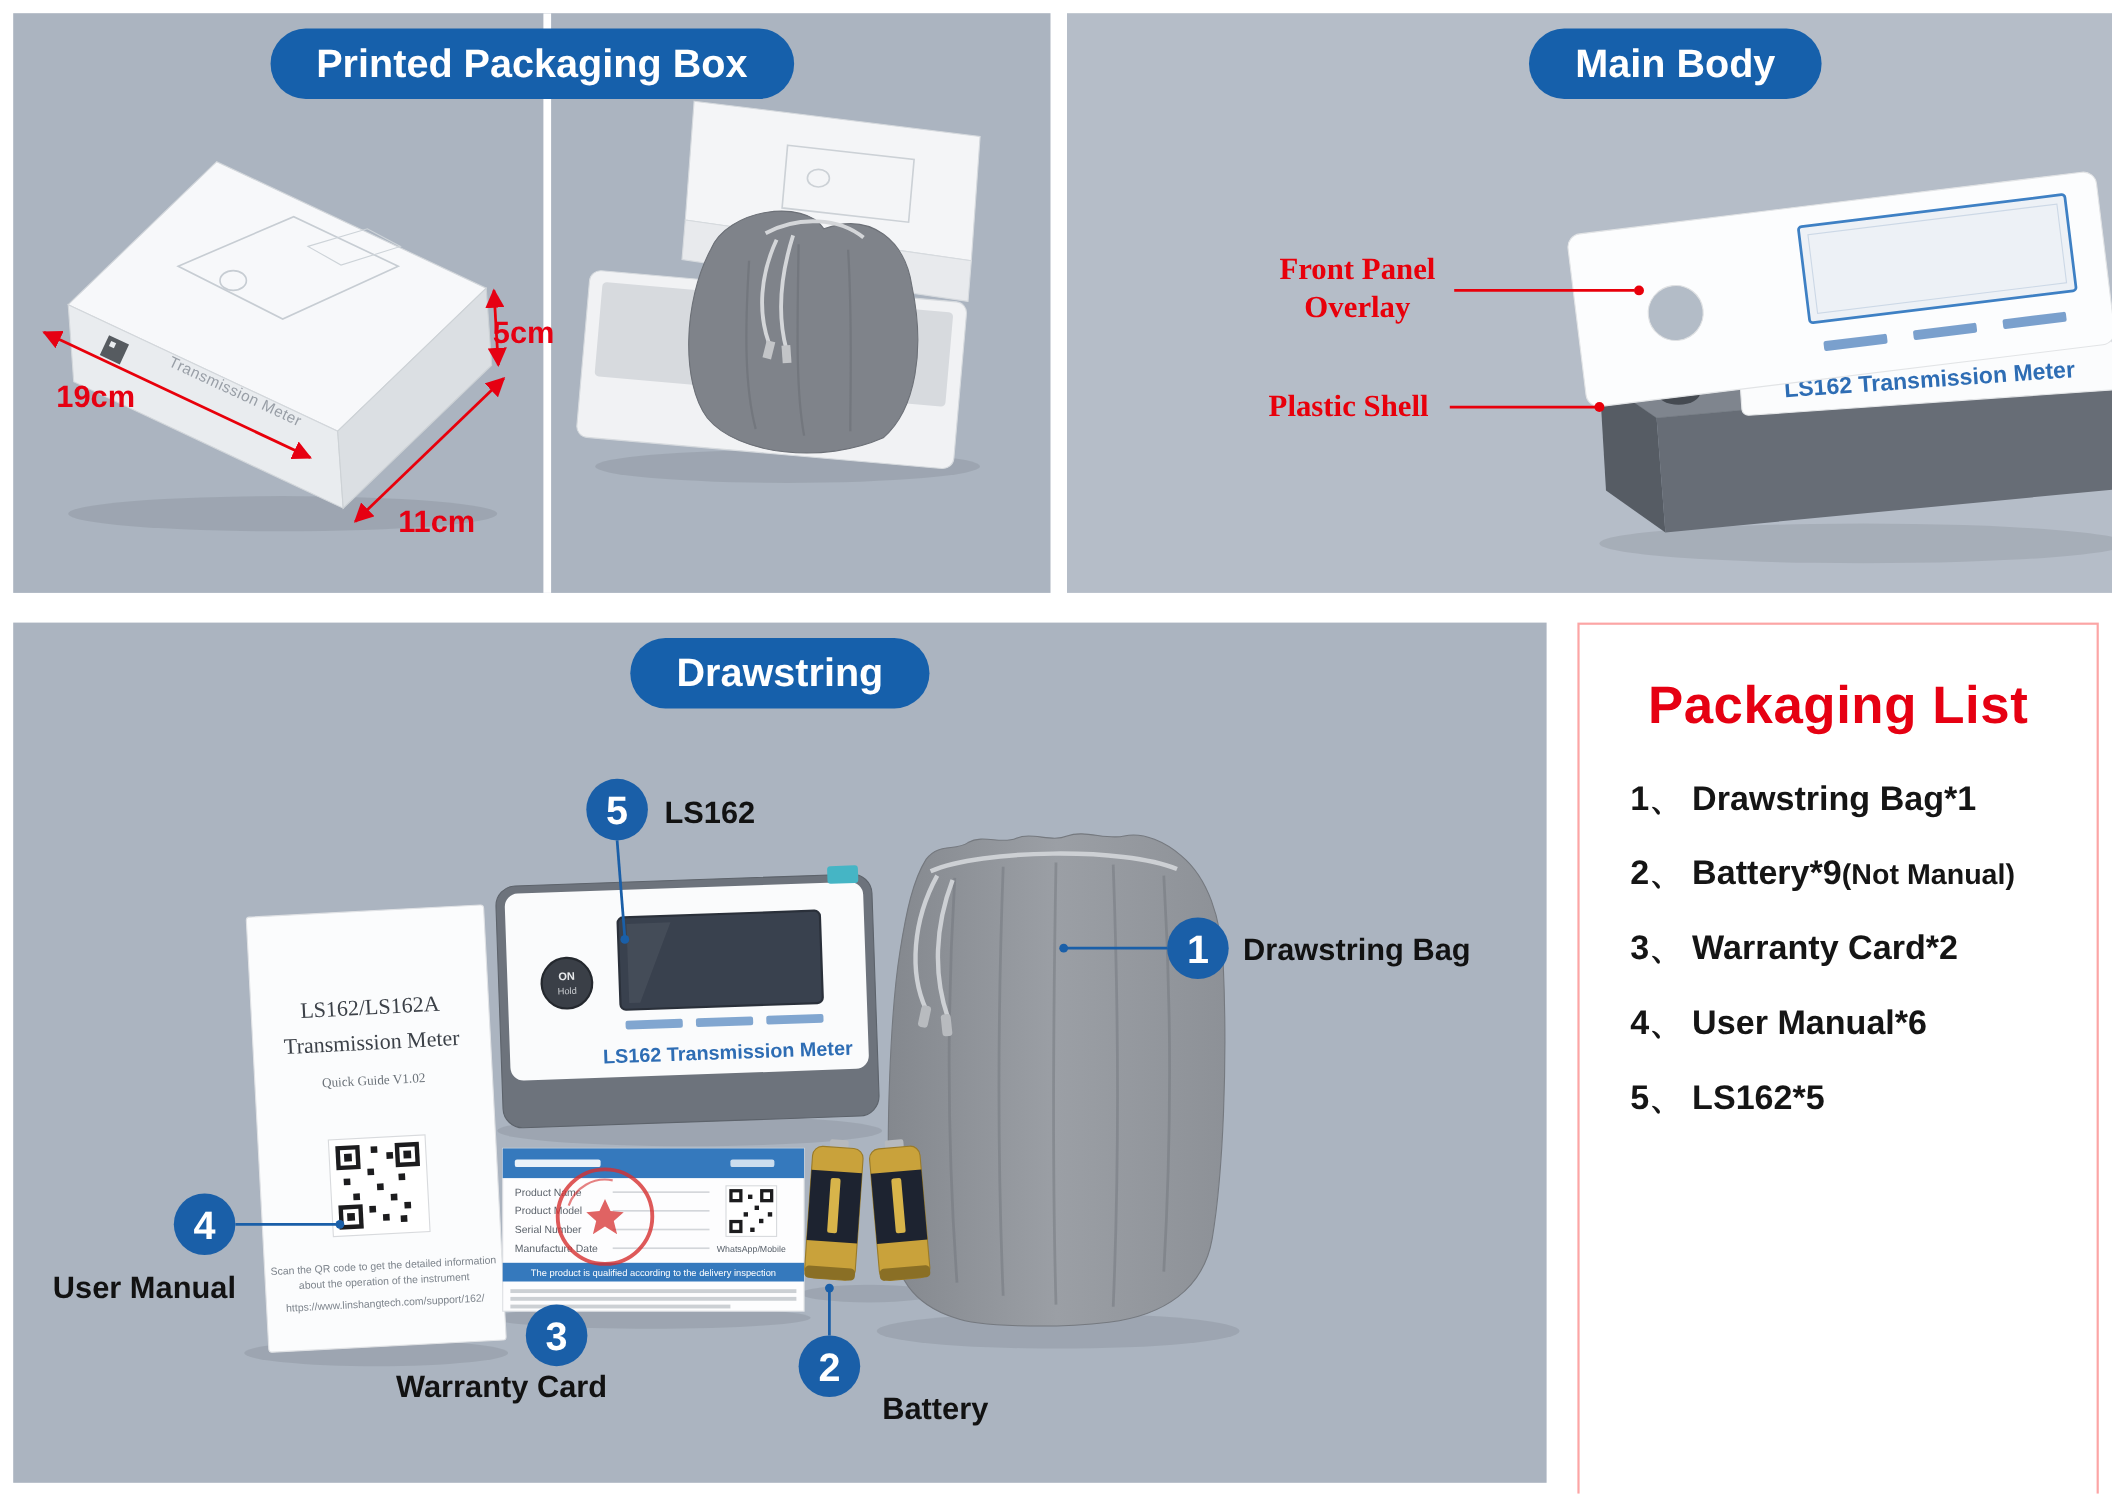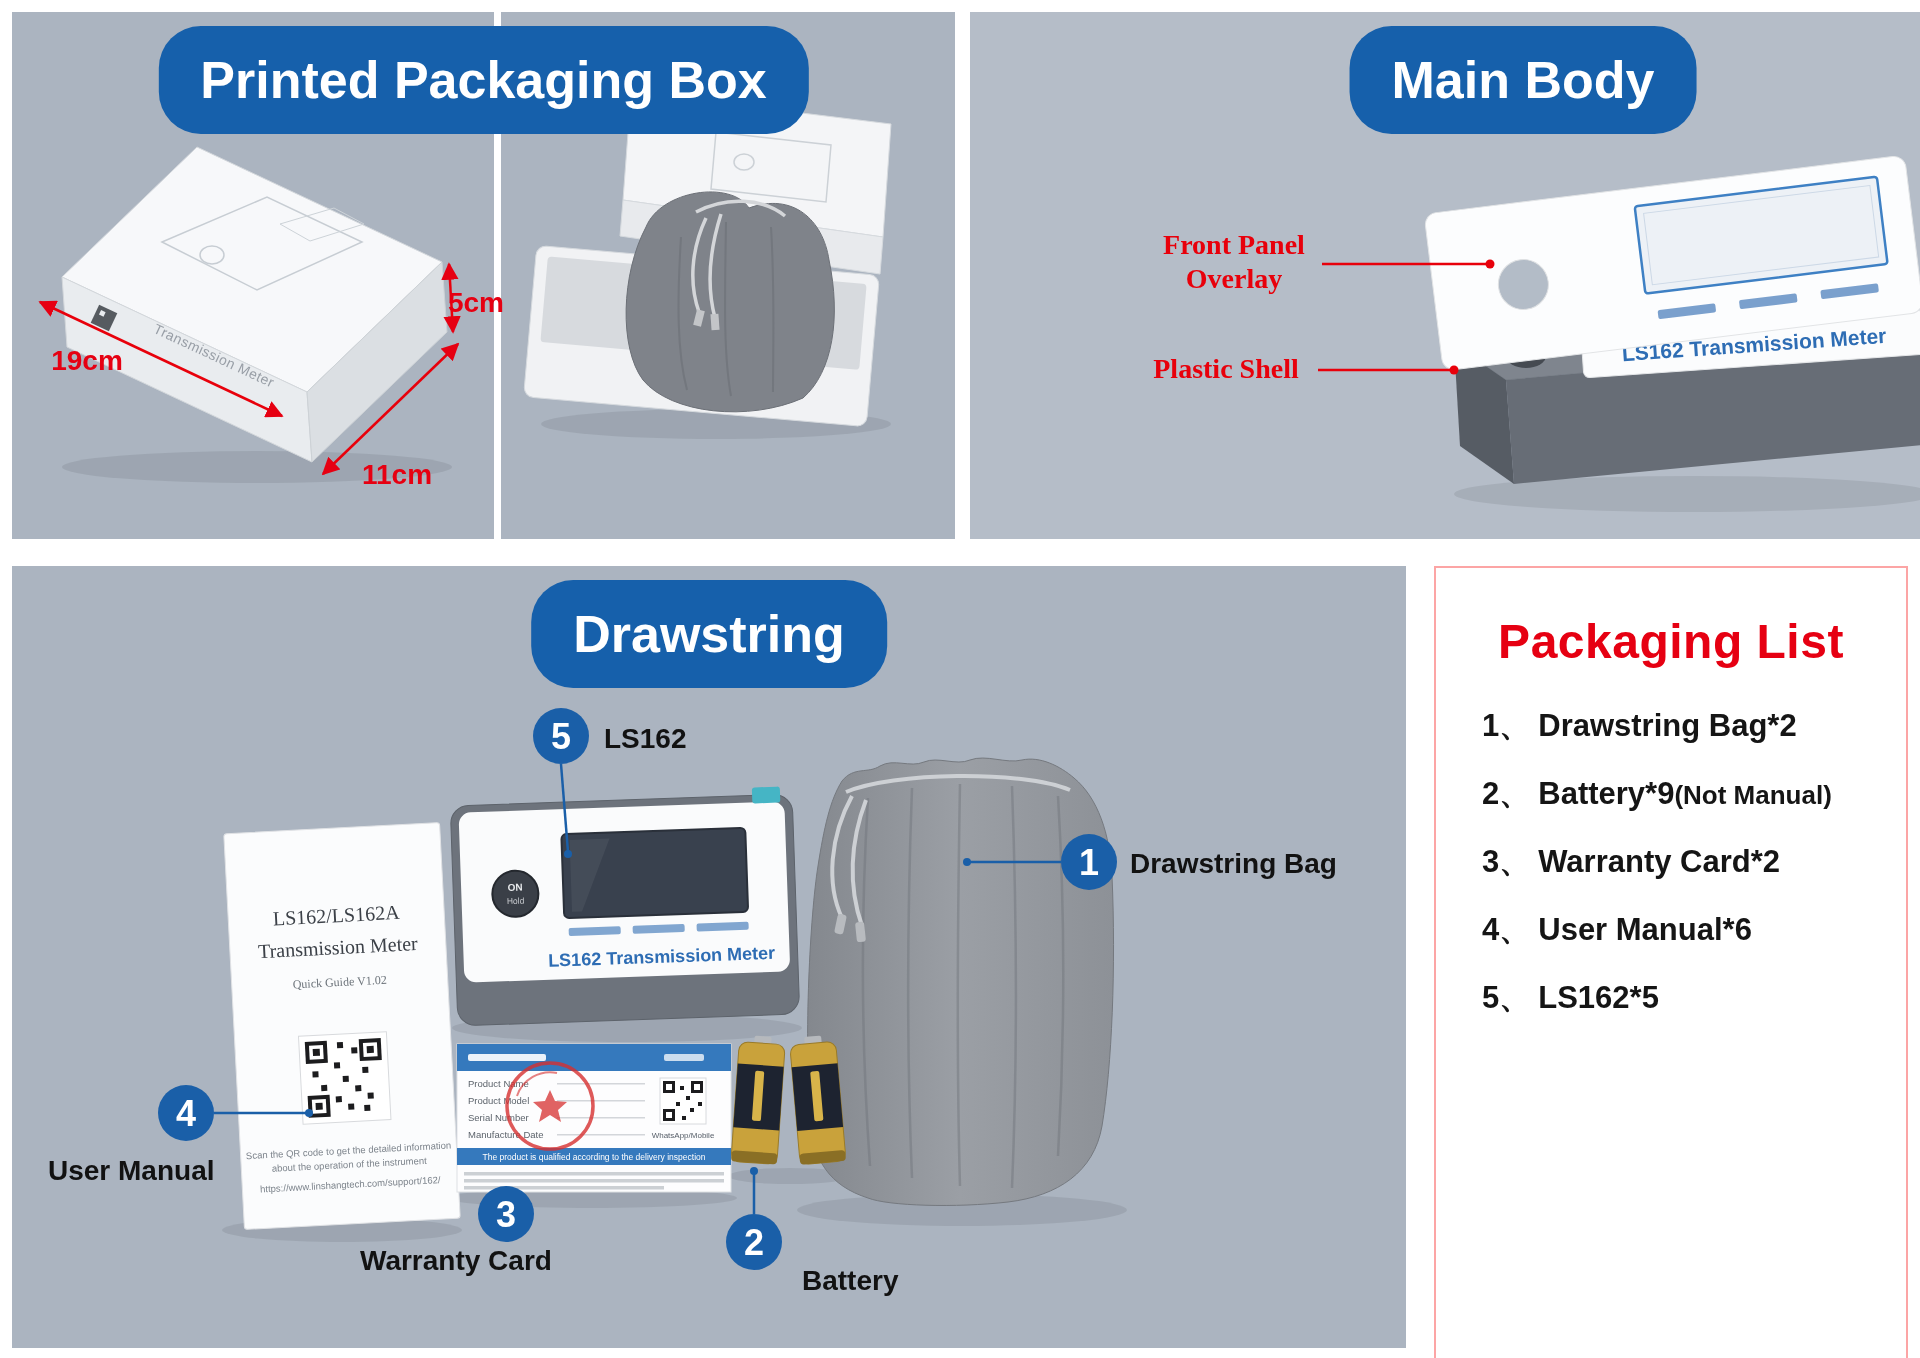--- a/index.html
+++ b/index.html
@@ -5,22 +5,22 @@
   * { margin:0; padding:0; box-sizing:border-box; }
   html,body { background:#ffffff; font-family:"Liberation Sans",sans-serif; }
   #canvas { position:relative; width:1920px; height:1358px; background:#fff; overflow:hidden; }
   .panel { position:absolute; }
   #panel-box  { left:12px;  top:12px;  width:943px;  height:527px; background:#abb4c0; }
   #panel-main { left:970px; top:12px;  width:1106px;  height:527px; background:#b5bdc8; }
   #panel-acc  { left:12px;  top:566px; width:1394px; height:782px; background:#abb4c0; }
   #panel-list { left:1434px;top:566px; width:474px;  height:919px; background:#ffffff; border:2px solid #fca5a5; }
   .panel svg { position:absolute; left:0; top:0; width:100%; height:100%; display:block; }
   .badge { position:absolute; left:50%; transform:translateX(-50%); top:14px;
-           background:#1660ab; color:#fff; font-weight:bold; font-size:52px; line-height:1;
-           padding:28px 42px; border-radius:42px; white-space:nowrap; z-index:3; }
+           background:#1660ab; color:#fff; font-weight:bold; font-size:36px; line-height:1;
+           padding:14px 42px; border-radius:42px; white-space:nowrap; z-index:3; }
   
   .pl-title { margin:46px 10px 24px; text-align:center; color:#e60012; font-size:48px; font-weight:bold; letter-spacing:.5px; }
   .pl-items { list-style:none; padding:12px 30px 0 46px; }
   .pl-item { display:flex; align-items:baseline; font-size:31px; color:#151515; font-weight:600; margin-bottom:26px; }
   .pl-item .num { margin-right:8px; }
   .pl-item .suffix { font-size:26px; }
   
   .shadow { fill:#000; opacity:.08; }
   .dim { font:bold 28px "Liberation Sans",sans-serif; fill:#e60012; text-anchor:middle; }
   .box-print { font:14px "Liberation Sans",sans-serif; fill:#989ea6; text-anchor:middle; letter-spacing:.5px; }
@@ -318,21 +318,21 @@
         <text x="790" y="724" class="callout-label">Battery</text>
       </g>
     </svg>
   </section>
 
   <aside class="panel" id="panel-list">
     <h2 class="pl-title">Packaging List</h2>
     <ul class="pl-items">
       <li class="pl-item">
         <span class="num">1、</span>
-        <span class="txt">Drawstring Bag*2</span>
+        <span class="txt">Drawstring Bag*1</span>
         <span class="suffix"></span>
       </li>
       <li class="pl-item">
         <span class="num">2、</span>
         <span class="txt">Battery*9</span>
         <span class="suffix">(Not Manual)</span>
       </li>
       <li class="pl-item">
         <span class="num">3、</span>
         <span class="txt">Warranty Card*2</span>

